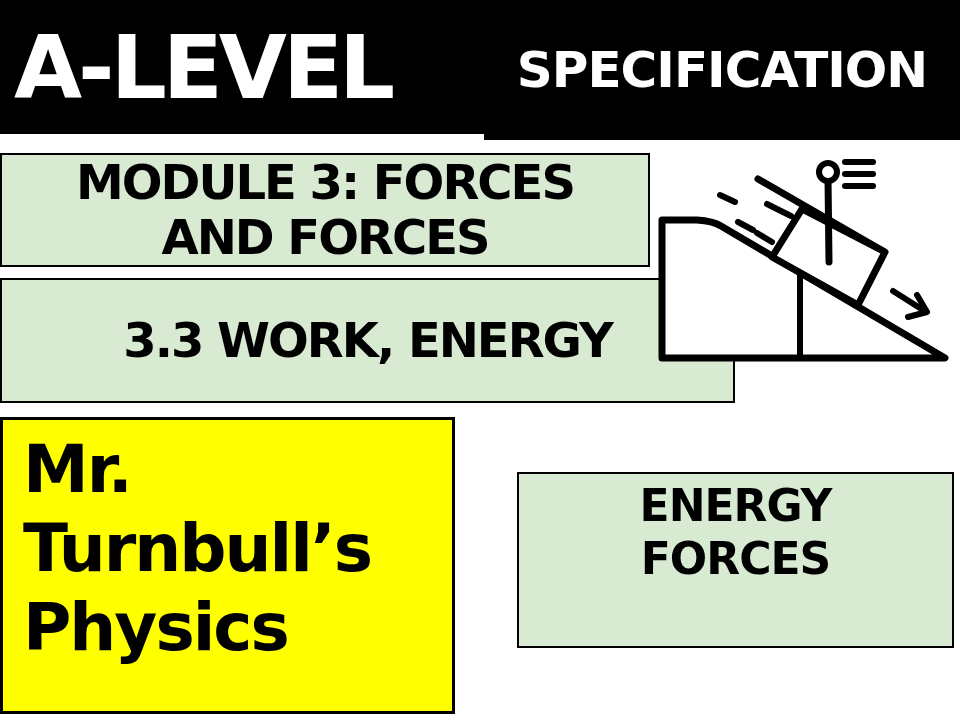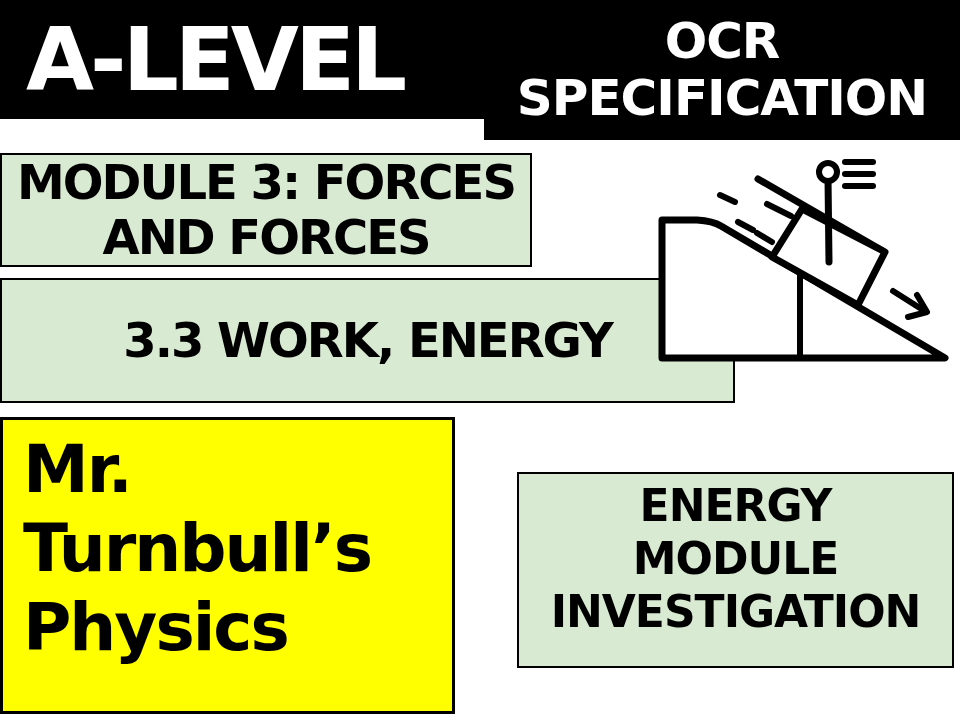--- a/index.html
+++ b/index.html
@@ -16,23 +16,23 @@
     background: #ffffff;
   }
   
   .banner {
     position: absolute;
     background: #000000;
     color: #ffffff;
     font-weight: bold;
   }
   .banner-left {
-    left: 0; top: 0; width: 484px; height: 119px;
+    left: 0; top: 0; width: 484px; height: 134px;
     display: flex; align-items: center;
-    padding-left: 26px;
+    padding-left: 14px;
   }
   .banner-left .title {
     font-size: 88px;
     letter-spacing: -4px;
     line-height: 127px;
     white-space: nowrap;
   }
   .banner-right {
     left: 484px; top: 0; width: 476px; height: 140px;
     display: flex; flex-direction: column; justify-content: center;
@@ -53,24 +53,24 @@
     font-weight: bold;
     display: flex; flex-direction: column; justify-content: center;
     text-align: center;
   }
   .green-box .line {
     font-size: 48px;
     line-height: 55px;
     letter-spacing: -2px;
     white-space: nowrap;
   }
-  .module-box { left: 0; top: 153px; width: 532px; height: 114px; }
+  .module-box { left: 0; top: 153px; width: 650px; height: 114px; }
   .topic-box  { left: 0; top: 278px; width: 735px; height: 125px; }
   .activity-box {
-    left: 517px; top: 472px; width: 437px; height: 196px;
+    left: 517px; top: 472px; width: 437px; height: 176px;
     justify-content: flex-start;
     padding-top: 5px;
   }
   .activity-box .line {
     font-size: 44px;
     line-height: 53px;
     letter-spacing: -1px;
   }
   
   .brand-box {
@@ -98,43 +98,41 @@
 </head>
 <body>
 
 <div class="slide">
 
   <div class="banner banner-left">
     <span class="title">A-LEVEL</span>
   </div>
 
   <div class="banner banner-right">
-    <div class="line">OCR</div>
     <div class="line">SPECIFICATION</div>
   </div>
 
   <div class="green-box module-box">
     <div class="line">MODULE 3: FORCES</div>
     <div class="line">AND FORCES</div>
   </div>
 
   <div class="green-box topic-box">
     <div class="line">3.3 WORK, ENERGY</div>
   </div>
 
   <div class="brand-box">
     <div class="line">Mr.</div>
     <div class="line">Turnbull’s</div>
     <div class="line">Physics</div>
   </div>
 
   <div class="green-box activity-box">
     <div class="line">ENERGY</div>
-    <div class="line">MODULE</div>
-    <div class="line">INVESTIGATION</div>
+    <div class="line">FORCES</div>
   </div>
 
   <svg class="incline-icon" viewBox="0 0 300 220" fill="none" stroke="#000000" stroke-linecap="round" stroke-linejoin="round">
 
     <g>
       <path d="M 7,208 L 7,70 L 42,70 Q 58,71 66,76 L 290,208 Z" fill="#ffffff" stroke-width="7"></path>
       <path d="M 145,122 L 145,205" stroke-width="6"></path>
     </g>
 
     <g stroke-width="6">

